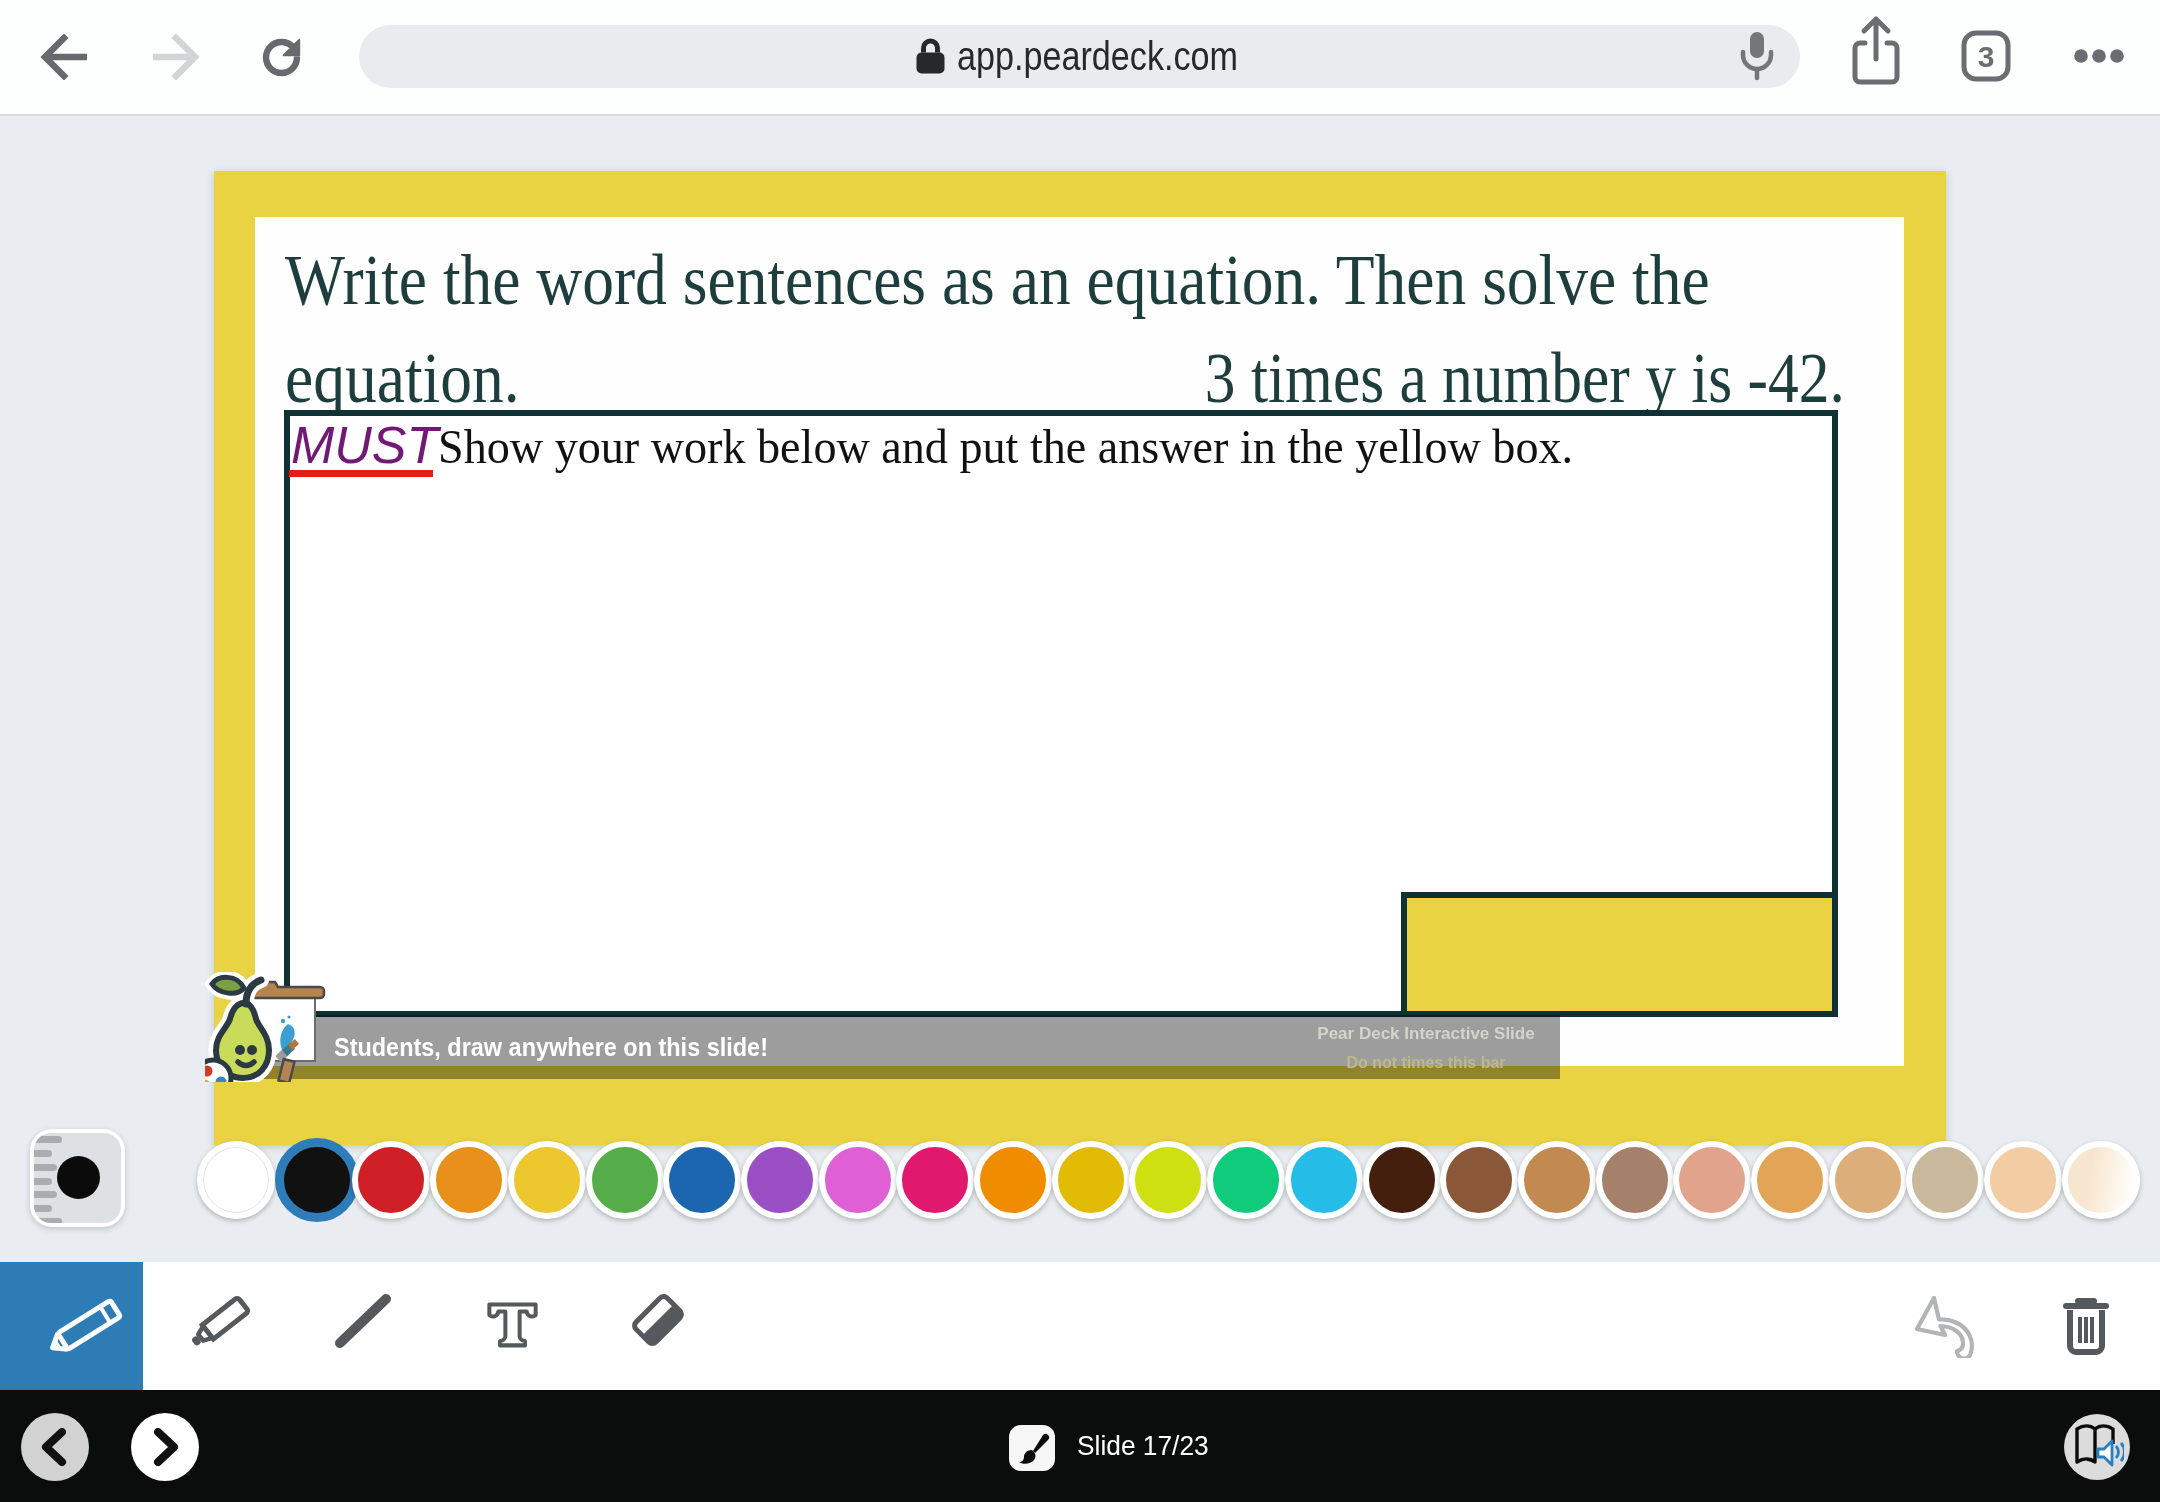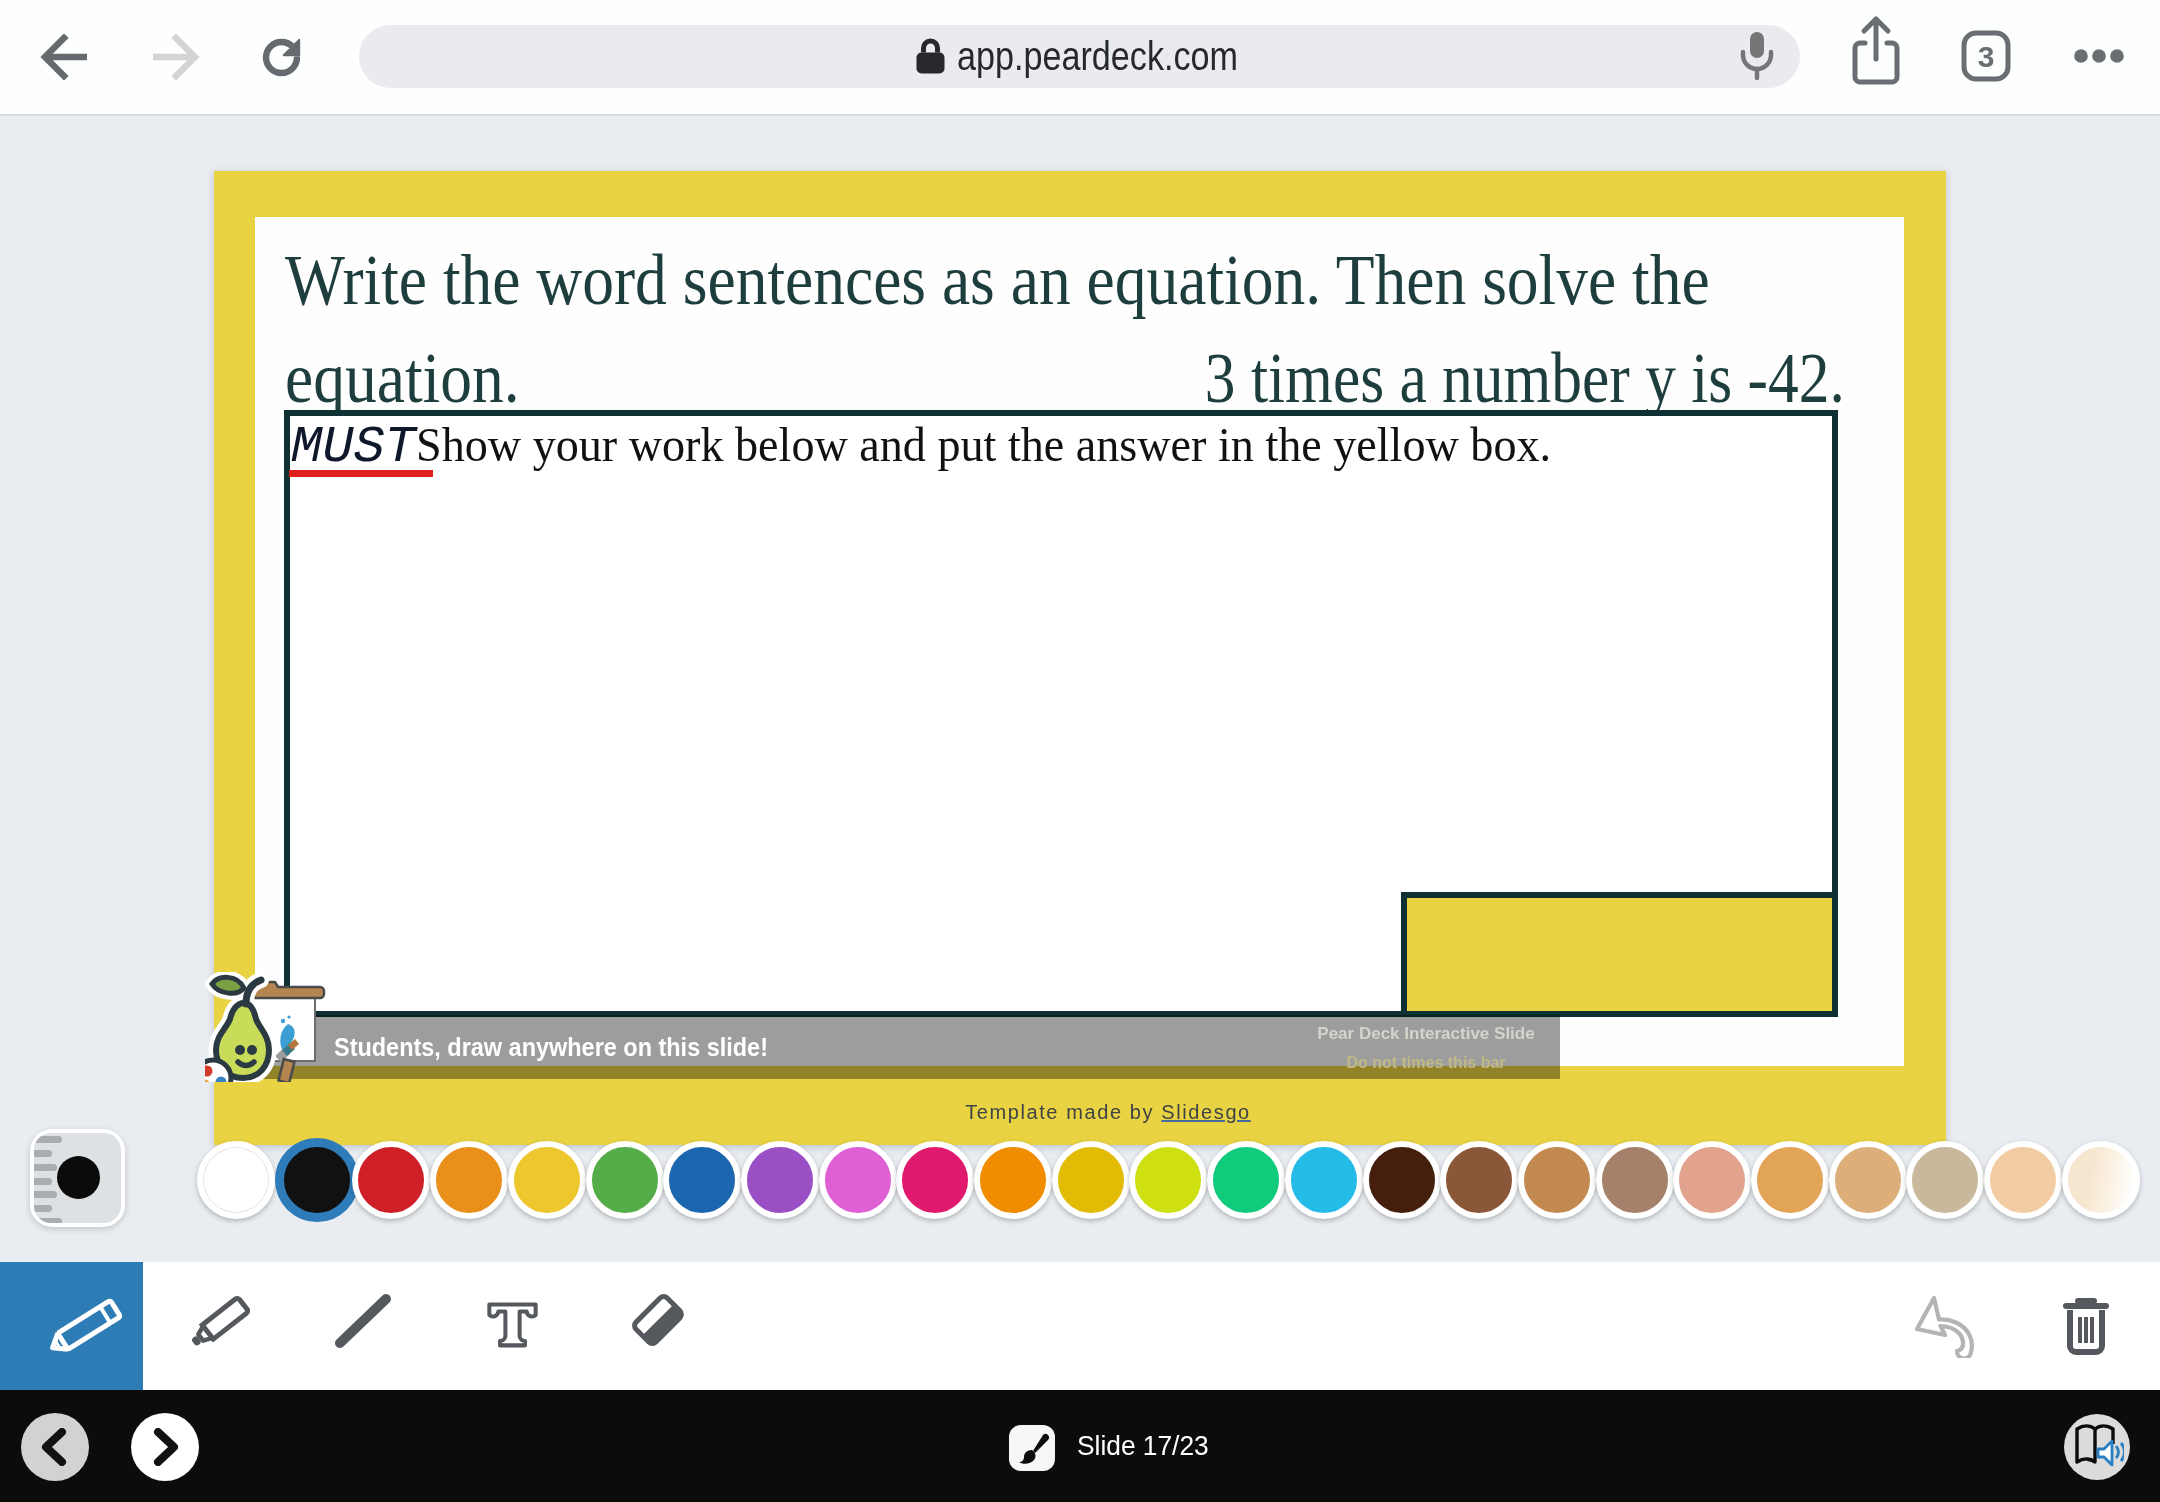--- a/index.html
+++ b/index.html
@@ -10,21 +10,21 @@
   
   #topbar{left:0;top:0;width:2160px;height:114px;background:#fdfefe;border-bottom:2px solid #d8dade;}
   #urlpill{left:359px;top:25px;width:1441px;height:63px;border-radius:32px;background:#e9ebee;}
 
   
   #slide{left:214px;top:134px;width:1732px;height:974px;background:#e9d342;box-shadow:0 2px 7px rgba(60,70,90,0.25);margin-top:37px;}
   #slidewhite{left:41px;top:46px;width:1649px;height:849px;background:#fefefe;}
   .title{font-family:"Liberation Serif", serif;color:#1e3e3e;font-size:72px;line-height:1;white-space:nowrap;}
   #workbox{left:70px;top:239px;width:1542px;height:595px;border:6px solid #0f3133;background:#fff;}
   #ansbox{left:1187px;top:721px;width:425px;height:113px;border:6px solid #0f3133;background:#e9d342;}
-  .must{font-family:Liberation Mono, monospace;font-style:italic;color:#0f172a;font-size:52px;}
+  .must{font-family:Liberation Sans, sans-serif;font-style:italic;color:#701a75;font-size:52px;}
   .showw{font-family:"Liberation Serif", serif;color:#111;font-size:48px;display:inline-block;
          transform:scaleX(0.961);transform-origin:0 0;}
 
   
   #drawbar{left:41px;top:844px;width:1305px;height:64px;background:rgba(0,0,0,0.38);}
   #drawbartext{left:79px;top:17px;font-size:26px;font-weight:bold;color:#fff;white-space:nowrap;
                transform:scaleX(0.902);transform-origin:0 0;}
   #pdis{left:1021px;top:9px;width:300px;text-align:center;font-size:17px;font-weight:bold;color:#d4d4cc;}
   #dnr{left:1021px;top:39px;width:300px;text-align:center;font-size:16px;font-weight:bold;color:#c0b986;}
   #tmbs{left:564px;top:930px;width:660px;text-align:center;font-size:20px;letter-spacing:1.6px;color:#3f4347;}
@@ -103,21 +103,20 @@
     <div class="abs" id="ansbox"></div>
     <div class="abs" style="left:77px;top:248px;white-space:nowrap;line-height:52px;">
       <span class="must">MUST</span><span class="showw">Show your work below and put the answer in the yellow box.</span>
     </div>
     <div class="abs" style="left:75px;top:299px;width:144px;height:7px;background:#e11e1e;"></div>
     <div class="abs" id="drawbar">
       <div class="abs" id="drawbartext">Students, draw anywhere on this slide!</div>
       <div class="abs" id="pdis">Pear Deck Interactive Slide</div>
       <div class="abs" id="dnr">Do not times this bar</div>
     </div>
-    <div class="abs" id="tmbs">Template made by <span style="text-decoration:underline;text-decoration-color:#4a6a9a;">Slidesgo</span></div>
   </div>
 
   <svg class="abs" style="left:205px;top:972px" width="125" height="110" viewBox="0 0 125 110">
 
     <rect x="46" y="24" width="64" height="65" fill="#fff" stroke="#6d6d6d" stroke-width="2"></rect>
 
     <path d="M31 15 h14 v-5 h25 l3 5 h42 a4 4 0 0 1 4 4 v3 a4 4 0 0 1 -4 4 H31 z" fill="#b5854f" stroke="#4a4a4a" stroke-width="2.5" stroke-linejoin="round"></path>
 
     <path d="M83 52 c9 3 8 13 2 20 l-7 8 c-5-10 -3-22 5-28z" fill="#3b9fd4"></path>
     <circle cx="78" cy="49" r="2.2" fill="#3b9fd4"></circle>

